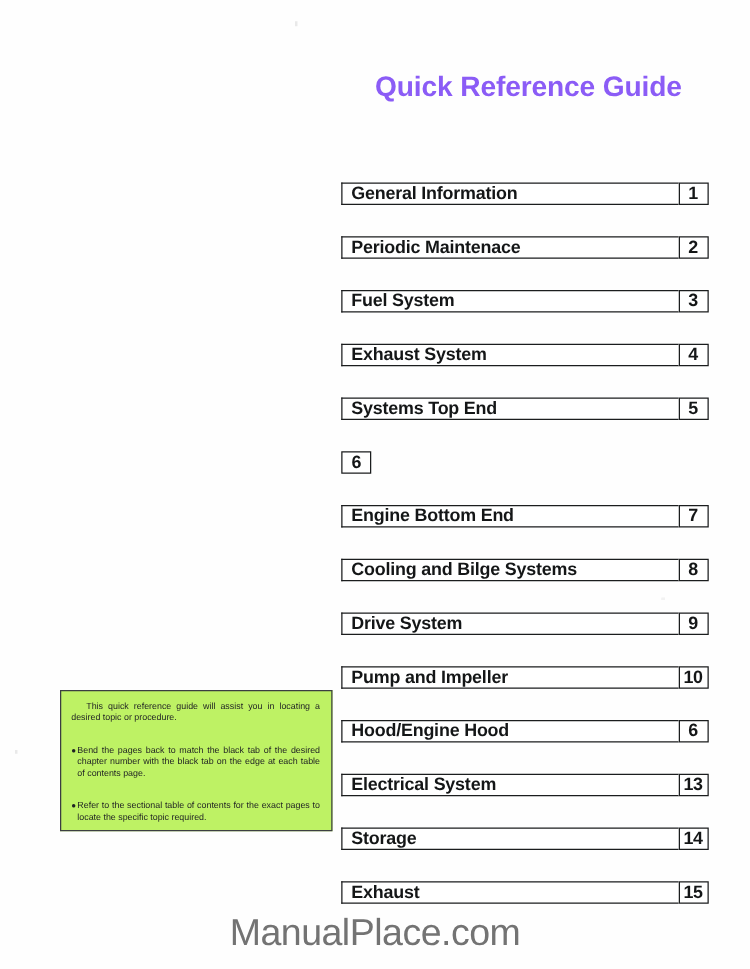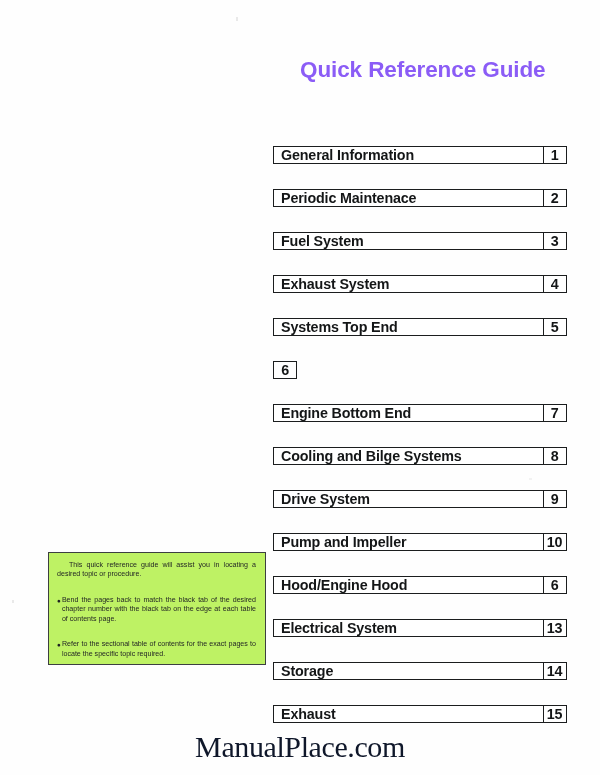--- a/index.html
+++ b/index.html
@@ -134,22 +134,22 @@
   
   #watermark {
     position: absolute;
     left: 0;
     right: 0;
     top: 730px;
     text-align: center;
     font-size: 30px;
     font-weight: normal;
     letter-spacing: -0.4px;
-    color: #0f172a;
-    font-family: Liberation Serif, serif;
+    color: #737373;
+    font-family: Liberation Sans, sans-serif;
   }
 </style>
 </head>
 <body>
 
 <div id="page">
 
   <div class="speckle" style="left:236px;top:17px;width:2px;height:4px;"></div>
   <div class="speckle" style="left:12px;top:600px;width:2px;height:3px;"></div>
   <div class="speckle" style="left:529px;top:478px;width:3px;height:2px;opacity:.6;"></div>

